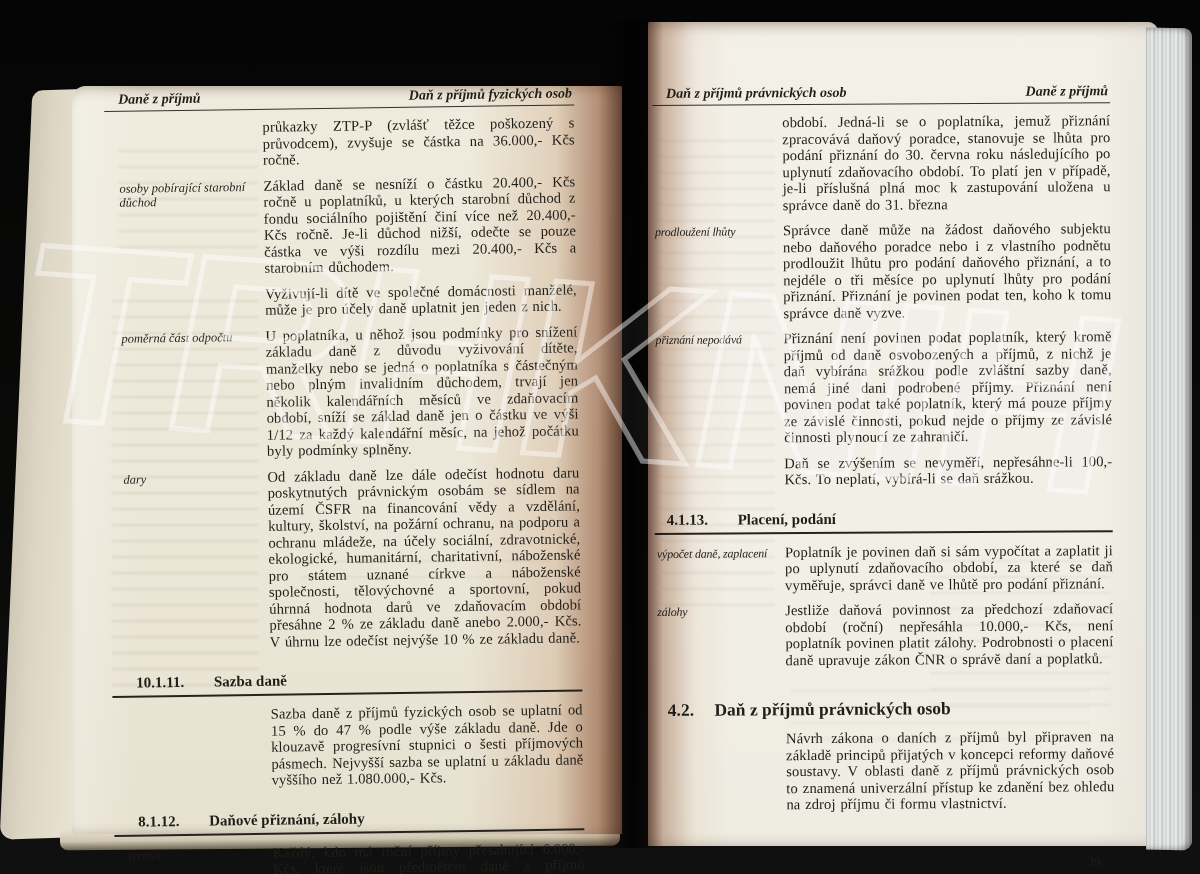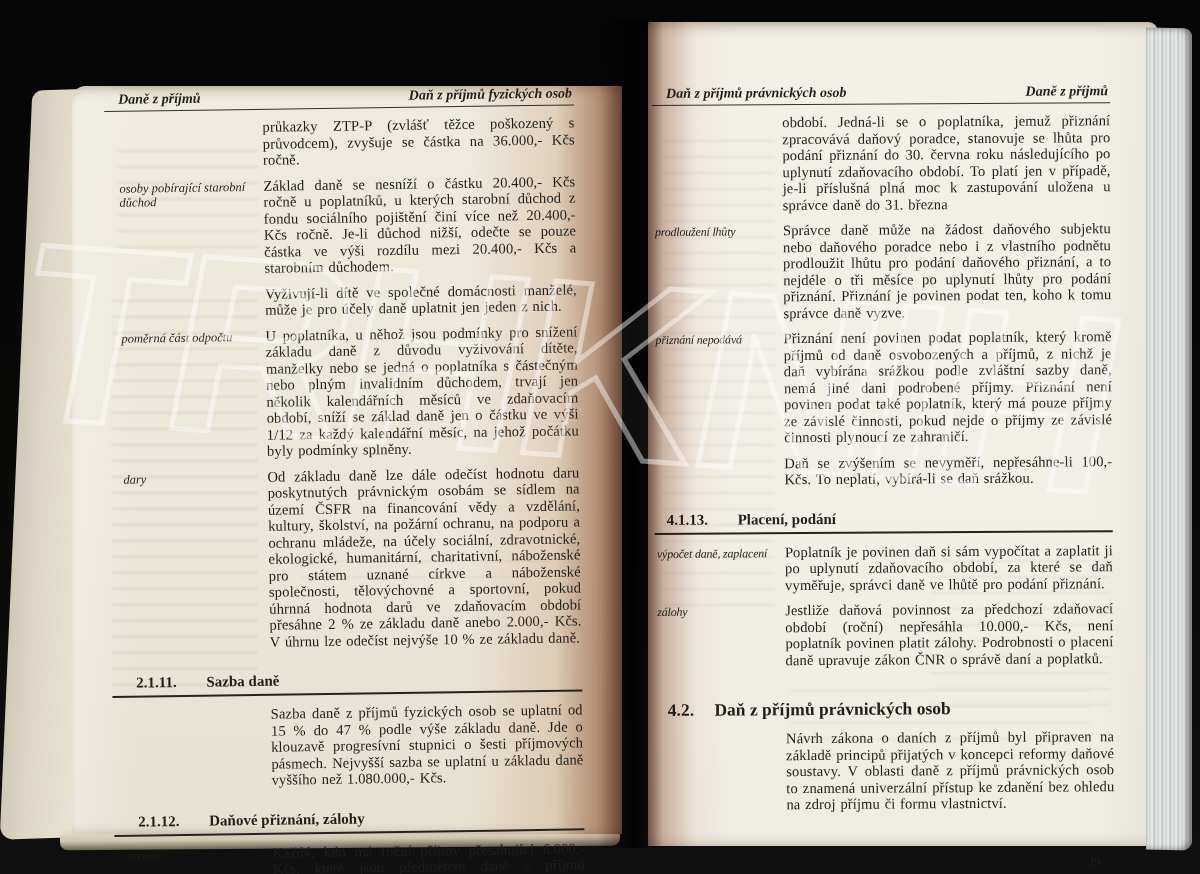--- a/index.html
+++ b/index.html
@@ -113,31 +113,31 @@
     <div class="row">
       <div class="mlabel">poměrná část odpočtu</div>
       <p class="para">U poplatníka, u něhož jsou podmínky pro snížení základu daně z důvodu vyživování dítěte, manželky nebo se jedná o poplatníka s částečným nebo plným invalidním důchodem, trvají jen několik kalendářních měsíců ve zdaňovacím období, sníží se základ daně jen o částku ve výši 1/12 za každý kalendářní měsíc, na jehož počátku byly podmínky splněny.</p>
     </div>
     <div class="row">
       <div class="mlabel">dary</div>
       <p class="para">Od základu daně lze dále odečíst hodnotu daru poskytnutých právnickým osobám se sídlem na území ČSFR na financování vědy a vzdělání, kultury, školství, na požární ochranu, na podporu a ochranu mládeže, na účely sociální, zdravotnické, ekologické, humanitární, charitativní, náboženské pro státem uznané církve a náboženské společnosti, tělovýchovné a sportovní, pokud úhrnná hodnota darů ve zdaňovacím období přesáhne 2 % ze základu daně anebo 2.000,- Kčs. V úhrnu lze odečíst nejvýše 10 % ze základu daně.</p>
     </div>
 
     <div class="sect">
-      <span class="sect-num">2.1.11.</span>
+      <span class="sect-num">10.1.11.</span>
       <span class="sect-title">Sazba daně</span>
     </div>
     <div class="sect-rule"></div>
     <div class="row">
       <div class="mlabel"></div>
       <p class="para">Sazba daně z příjmů fyzických osob se uplatní od 15 % do 47 % podle výše základu daně. Jde o klouzavě progresívní stupnici o šesti příjmových pásmech. Nejvyšší sazba se uplatní u základu daně vyššího než 1.080.000,- Kčs.</p>
     </div>
 
     <div class="sect">
-      <span class="sect-num">2.1.12.</span>
+      <span class="sect-num">8.1.12.</span>
       <span class="sect-title">Daňové přiznání, zálohy</span>
     </div>
     <div class="sect-rule"></div>
     <div class="row">
       <div class="mlabel">termín</div>
       <p class="para">Každý, kdo má roční příjmy přesahující 6.000,- Kčs, které jsou předmětem daně z příjmů fyzických osob, je povinen podat daňové přiznání nejpozději do 31. března roku následujícího po uplynutí ročního zdaňovacího</p>
     </div>
 
   </div>
 

